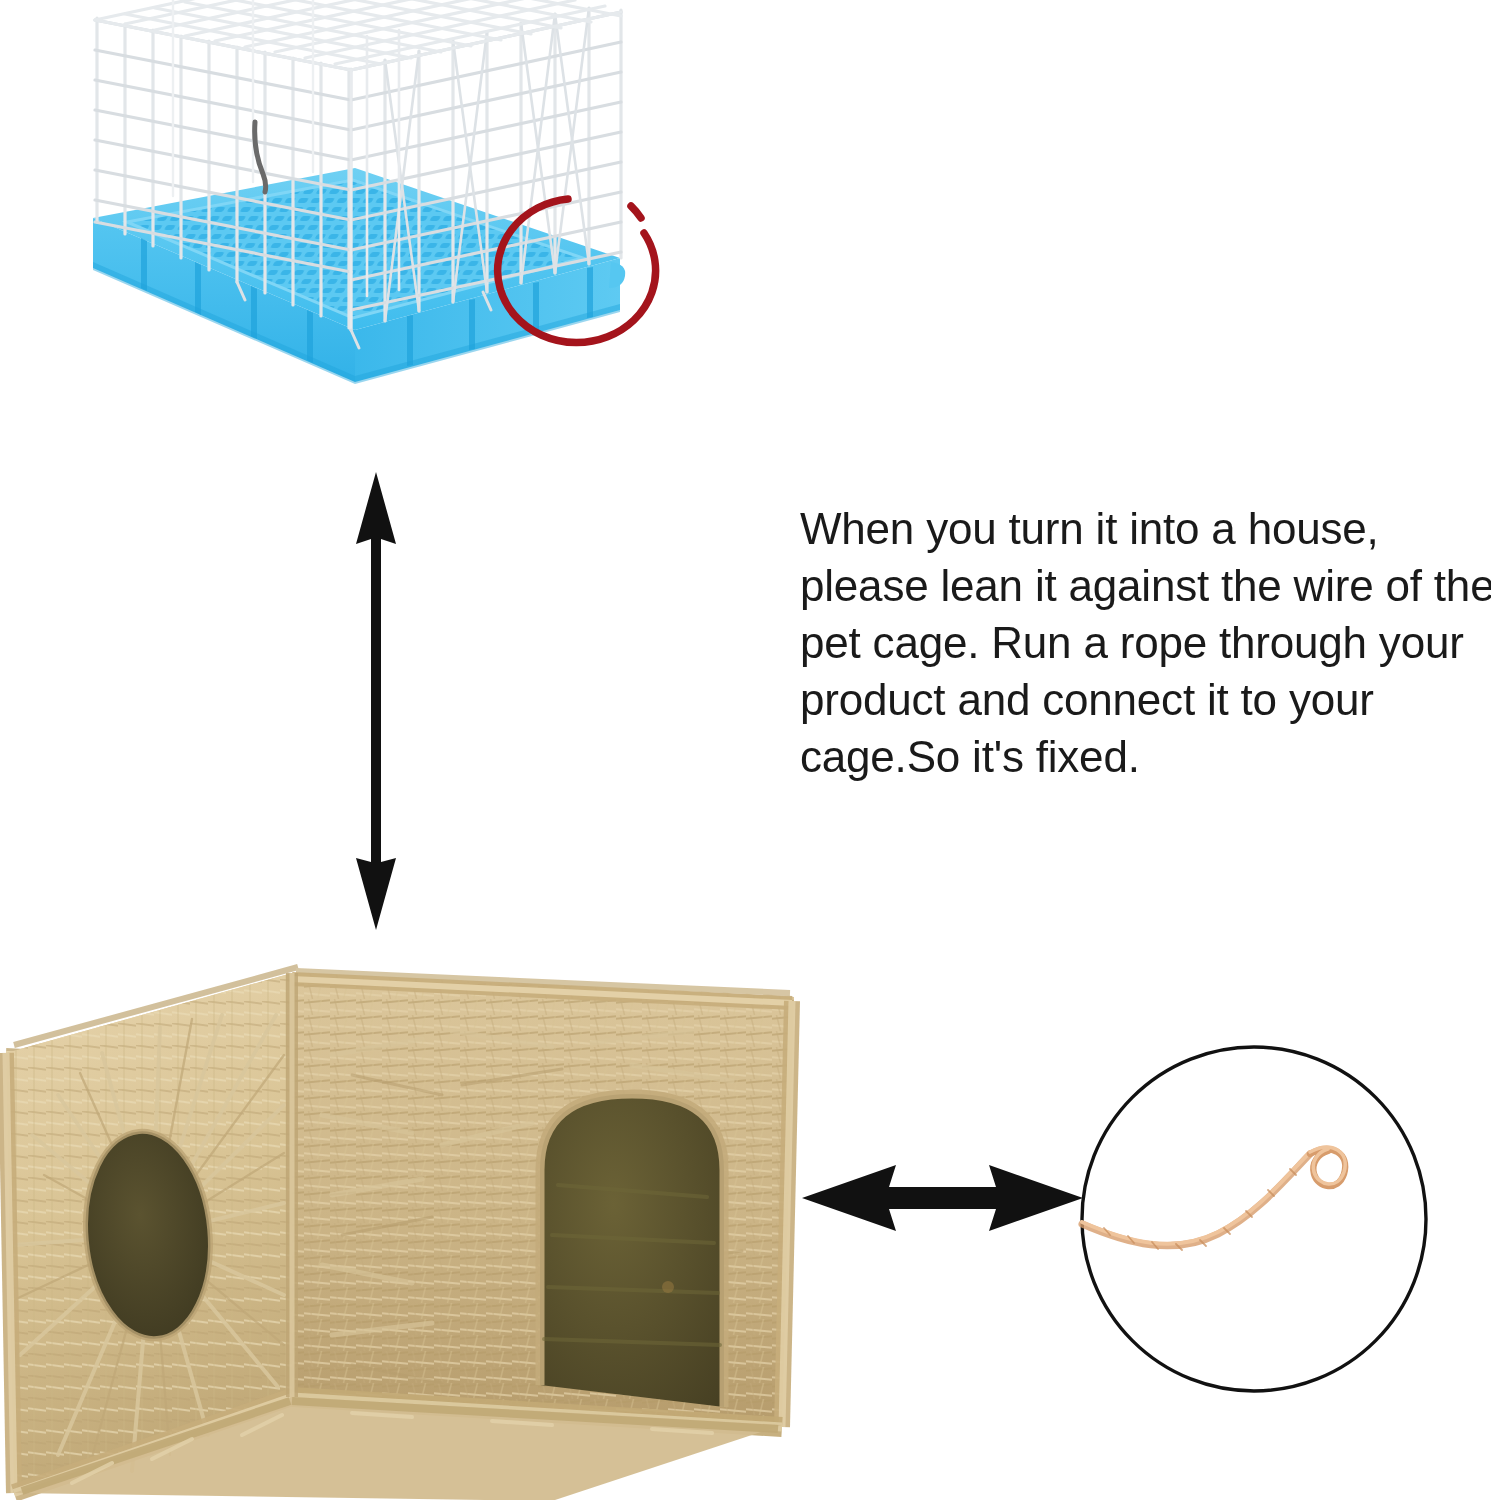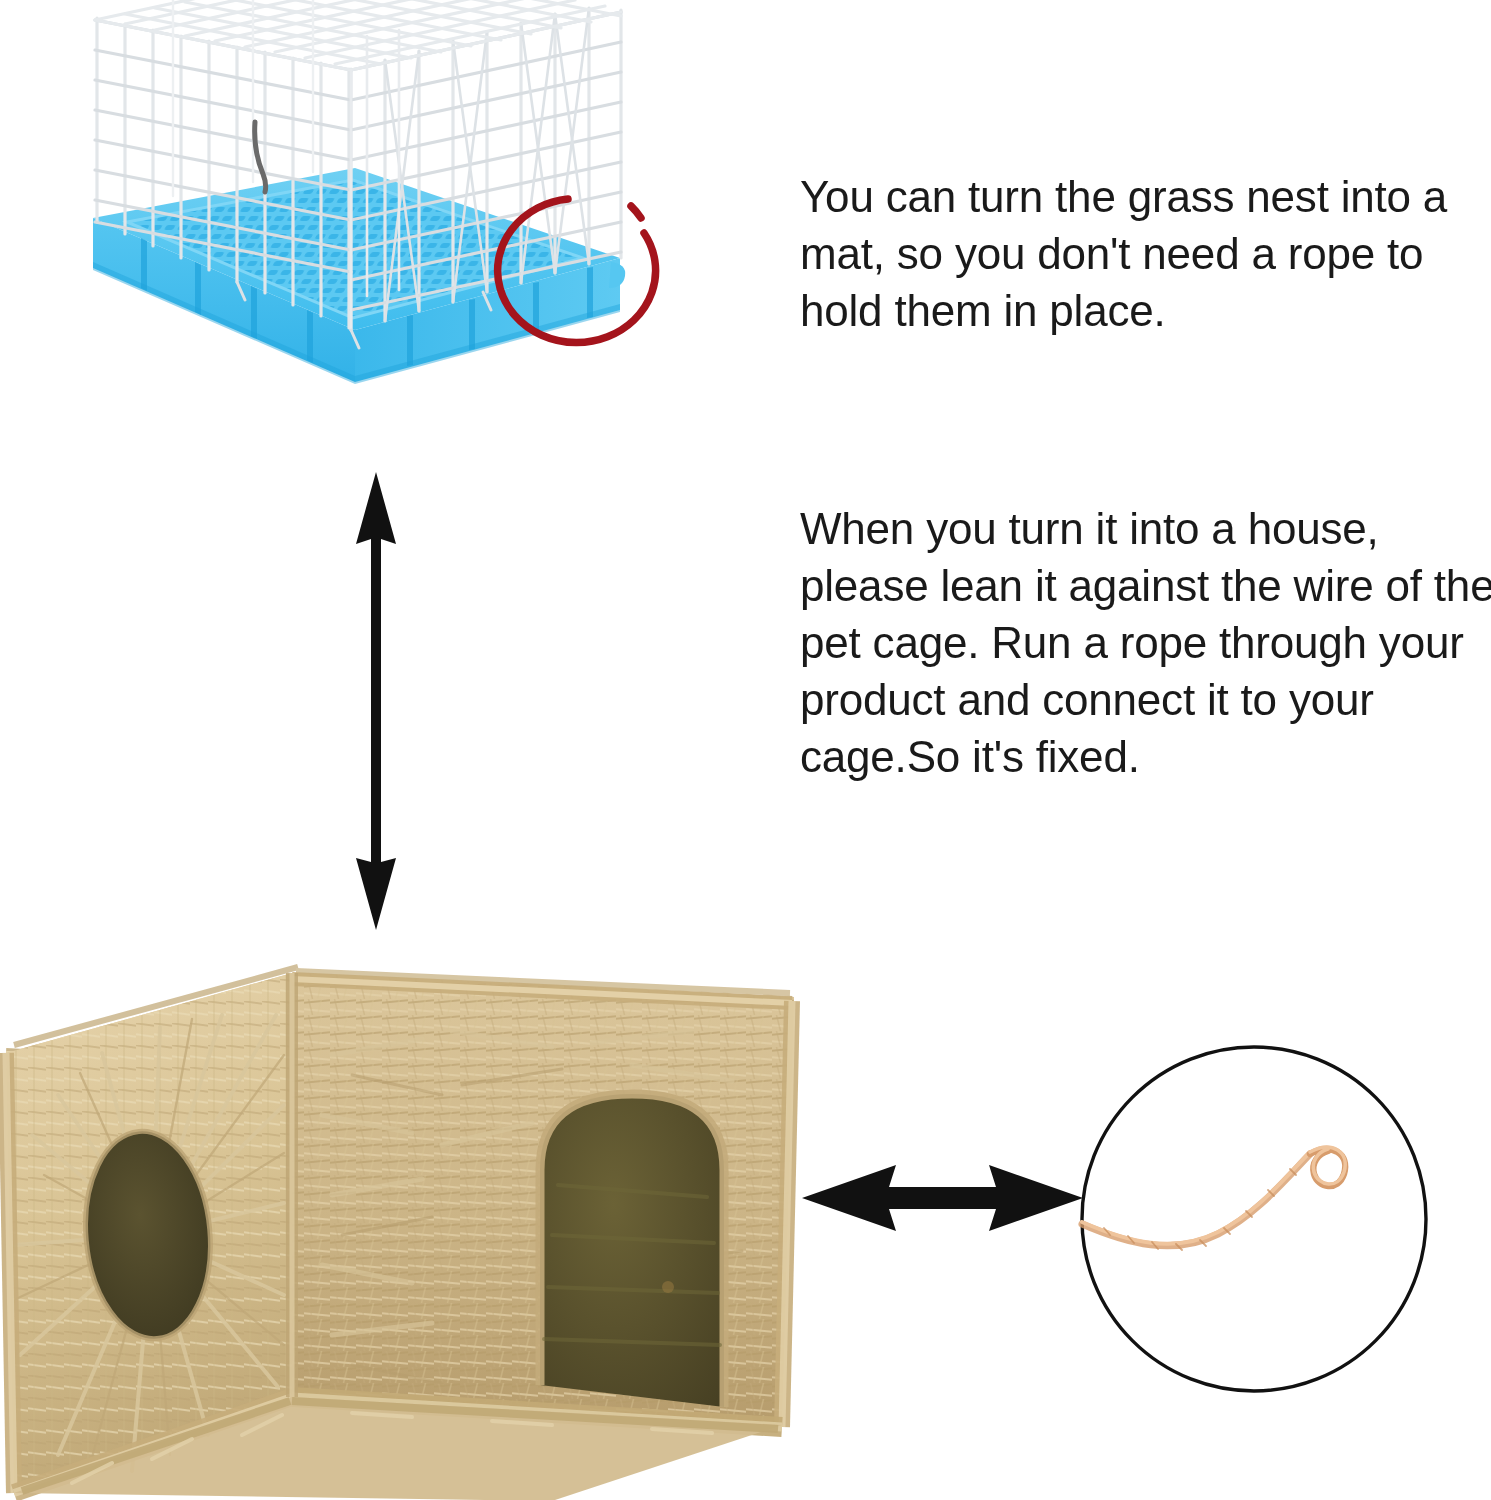--- a/index.html
+++ b/index.html
@@ -410,17 +410,16 @@
         <line x1="98" y1="206" x2="104" y2="212"></line>
         <line x1="122" y1="202" x2="128" y2="208"></line>
         <line x1="146" y1="190" x2="152" y2="196"></line>
         <line x1="168" y1="173" x2="174" y2="179"></line>
         <line x1="190" y1="152" x2="196" y2="158"></line>
         <line x1="212" y1="131" x2="218" y2="137"></line>
       </g>
     </svg>
   </div>
 
-  <div id="text-mat" class="textblock">You can turn the grass nest into a mat, so you don't need a rope to hold them in place.</div>
 
   <div id="text-house" class="textblock">When you turn it into a house, please lean it against the wire of the pet cage. Run a rope through your product and connect it to your cage.So it's fixed.</div>
 
 </div>
 
 </body></html>

